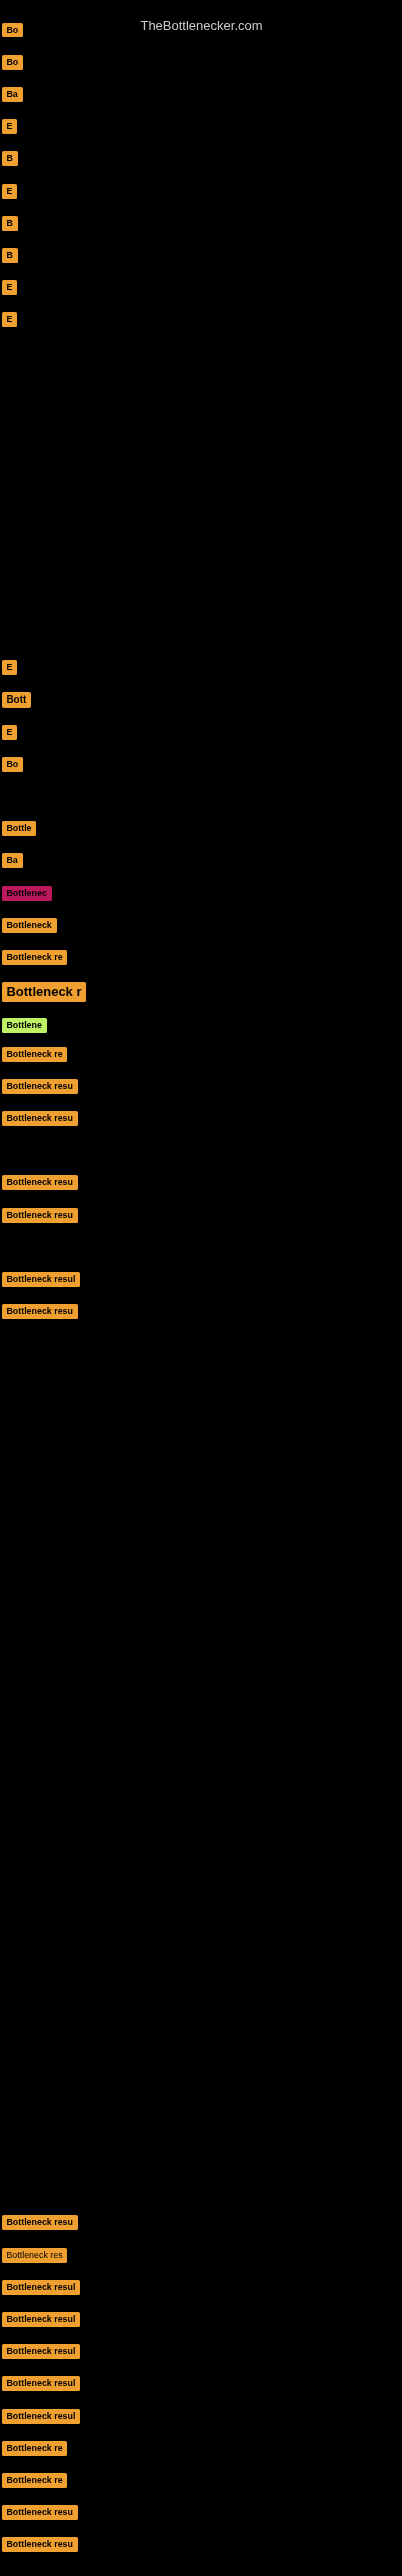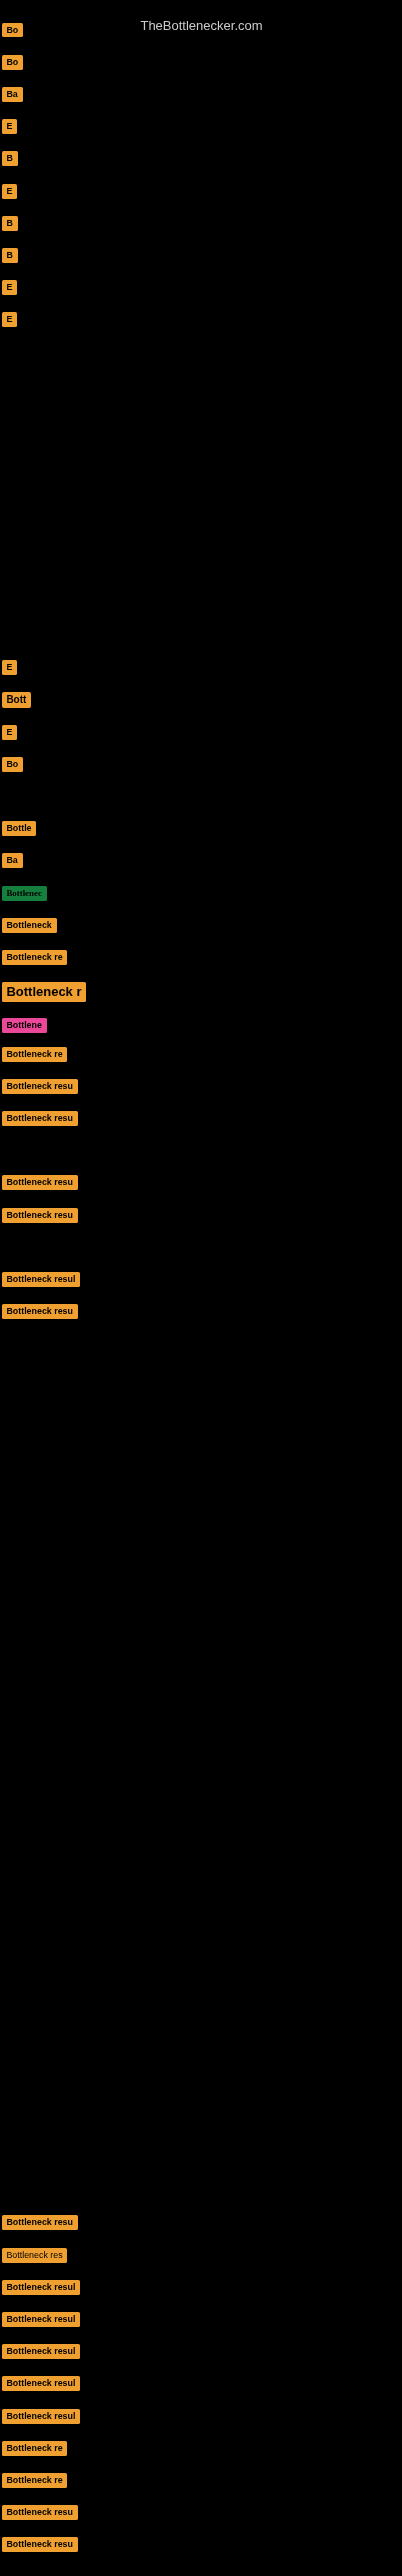--- a/index.html
+++ b/index.html
@@ -35,25 +35,25 @@
     <div style="position: absolute; top: 216px; left: 1.6px; display: inline-block; background-color: rgb(240, 160, 48); color: rgb(0, 0, 0); font-size: 8.9px; font-weight: bold; padding: 2.4px 4.8px; border-radius: 1.6px; max-width: 97px; overflow: hidden; text-overflow: ellipsis; white-space: nowrap;">B</div>
     <div style="position: absolute; top: 248px; left: 1.6px; display: inline-block; background-color: rgb(240, 160, 48); color: rgb(0, 0, 0); font-size: 8.9px; font-weight: bold; padding: 2.4px 4.8px; border-radius: 1.6px; max-width: 97px; overflow: hidden; text-overflow: ellipsis; white-space: nowrap;">B</div>
     <div style="position: absolute; top: 280px; left: 1.6px; display: inline-block; background-color: rgb(240, 160, 48); color: rgb(0, 0, 0); font-size: 8.9px; font-weight: bold; padding: 2.4px 4.8px; border-radius: 1.6px; max-width: 97px; overflow: hidden; text-overflow: ellipsis; white-space: nowrap;">E</div>
     <div style="position: absolute; top: 312px; left: 1.6px; display: inline-block; background-color: rgb(240, 160, 48); color: rgb(0, 0, 0); font-size: 8.9px; font-weight: bold; padding: 2.4px 4.8px; border-radius: 1.6px; max-width: 97px; overflow: hidden; text-overflow: ellipsis; white-space: nowrap;">E</div>
     <div style="position: absolute; top: 660px; left: 1.6px; display: inline-block; background-color: rgb(240, 160, 48); color: rgb(0, 0, 0); font-size: 8.9px; font-weight: bold; padding: 2.4px 4.8px; border-radius: 1.6px; max-width: 97px; overflow: hidden; text-overflow: ellipsis; white-space: nowrap;">E</div>
     <div style="position: absolute; top: 692px; left: 1.6px; display: inline-block; background-color: rgb(240, 160, 48); color: rgb(0, 0, 0); font-size: 10px; font-weight: bold; padding: 2.4px 4.8px; border-radius: 2px; max-width: 97px; overflow: hidden; text-overflow: ellipsis; white-space: nowrap;">Bott</div>
     <div style="position: absolute; top: 725px; left: 1.6px; display: inline-block; background-color: rgb(240, 160, 48); color: rgb(0, 0, 0); font-size: 8.9px; font-weight: bold; padding: 2.4px 4.8px; border-radius: 1.6px; max-width: 97px; overflow: hidden; text-overflow: ellipsis; white-space: nowrap;">E</div>
     <div style="position: absolute; top: 757px; left: 1.6px; display: inline-block; background-color: rgb(240, 160, 48); color: rgb(0, 0, 0); font-size: 8.9px; font-weight: bold; padding: 2.4px 4.8px; border-radius: 1.6px; max-width: 97px; overflow: hidden; text-overflow: ellipsis; white-space: nowrap;">Bo</div>
     <div style="position: absolute; top: 821px; left: 1.6px; display: inline-block; background-color: rgb(240, 160, 48); color: rgb(0, 0, 0); font-size: 8.9px; font-weight: bold; padding: 2.4px 4.8px; border-radius: 1.6px; max-width: 97px; overflow: hidden; text-overflow: ellipsis; white-space: nowrap;">Bottle</div>
     <div style="position: absolute; top: 853px; left: 1.6px; display: inline-block; background-color: rgb(240, 160, 48); color: rgb(0, 0, 0); font-size: 8.9px; font-weight: bold; padding: 2.4px 4.8px; border-radius: 1.6px; max-width: 97px; overflow: hidden; text-overflow: ellipsis; white-space: nowrap;">Ba</div>
-    <div style="position: absolute; top: 886px; left: 1.6px; display: inline-block; background-color: #15803d; color: rgb(0, 0, 0); font-size: 8.9px; font-weight: bold; padding: 2.4px 4.8px; border-radius: 1.6px; max-width: 97px; overflow: hidden; text-overflow: ellipsis; white-space: nowrap; font-family: Liberation Serif, serif;">Bottlenec</div>
+    <div style="position: absolute; top: 886px; left: 1.6px; display: inline-block; background-color: #be185d; color: rgb(0, 0, 0); font-size: 8.9px; font-weight: bold; padding: 2.4px 4.8px; border-radius: 1.6px; max-width: 97px; overflow: hidden; text-overflow: ellipsis; white-space: nowrap;">Bottlenec</div>
     <div style="position: absolute; top: 918px; left: 1.6px; display: inline-block; background-color: rgb(240, 160, 48); color: rgb(0, 0, 0); font-size: 8.9px; font-weight: bold; padding: 2.4px 4.8px; border-radius: 1.6px; max-width: 97px; overflow: hidden; text-overflow: ellipsis; white-space: nowrap;">Bottleneck</div>
     <div style="position: absolute; top: 950px; left: 1.6px; display: inline-block; background-color: rgb(240, 160, 48); color: rgb(0, 0, 0); font-size: 8.9px; font-weight: bold; padding: 2.4px 4.8px; border-radius: 1.6px; max-width: 97px; overflow: hidden; text-overflow: ellipsis; white-space: nowrap;">Bottleneck re</div>
     <div style="position: absolute; top: 982px; left: 1.6px; display: inline-block; background-color: rgb(240, 160, 48); color: rgb(0, 0, 0); font-size: 13px; font-weight: bold; padding: 2.4px 4.8px; border-radius: 1.6px; max-width: 97px; overflow: hidden; text-overflow: ellipsis; white-space: nowrap;">Bottleneck r</div>
-    <div style="position: absolute; top: 1018px; left: 1.6px; display: inline-block; background-color: #ec4899; color: rgb(0, 0, 0); font-size: 8.9px; font-weight: bold; padding: 2.4px 4.8px; border-radius: 1.6px; max-width: 97px; overflow: hidden; text-overflow: ellipsis; white-space: nowrap;">Bottlene</div>
+    <div style="position: absolute; top: 1018px; left: 1.6px; display: inline-block; background-color: #bef264; color: rgb(0, 0, 0); font-size: 8.9px; font-weight: bold; padding: 2.4px 4.8px; border-radius: 1.6px; max-width: 97px; overflow: hidden; text-overflow: ellipsis; white-space: nowrap;">Bottlene</div>
     <div style="position: absolute; top: 1047px; left: 1.6px; display: inline-block; background-color: rgb(240, 160, 48); color: rgb(0, 0, 0); font-size: 8.9px; font-weight: bold; padding: 2.4px 4.8px; border-radius: 1.6px; max-width: 97px; overflow: hidden; text-overflow: ellipsis; white-space: nowrap;">Bottleneck re</div>
     <div style="position: absolute; top: 1079px; left: 1.6px; display: inline-block; background-color: rgb(240, 160, 48); color: rgb(0, 0, 0); font-size: 8.9px; font-weight: bold; padding: 2.4px 4.8px; border-radius: 1.6px; max-width: 97px; overflow: hidden; text-overflow: ellipsis; white-space: nowrap;">Bottleneck resu</div>
     <div style="position: absolute; top: 1111px; left: 1.6px; display: inline-block; background-color: rgb(240, 160, 48); color: rgb(0, 0, 0); font-size: 8.9px; font-weight: bold; padding: 2.4px 4.8px; border-radius: 1.6px; max-width: 97px; overflow: hidden; text-overflow: ellipsis; white-space: nowrap;">Bottleneck resu</div>
     <div style="position: absolute; top: 1175px; left: 1.6px; display: inline-block; background-color: rgb(240, 160, 48); color: rgb(0, 0, 0); font-size: 8.9px; font-weight: bold; padding: 2.4px 4.8px; border-radius: 1.6px; max-width: 97px; overflow: hidden; text-overflow: ellipsis; white-space: nowrap;">Bottleneck resu</div>
     <div style="position: absolute; top: 1208px; left: 1.6px; display: inline-block; background-color: rgb(240, 160, 48); color: rgb(0, 0, 0); font-size: 8.9px; font-weight: bold; padding: 2.4px 4.8px; border-radius: 1.6px; max-width: 97px; overflow: hidden; text-overflow: ellipsis; white-space: nowrap;">Bottleneck resu</div>
     <div style="position: absolute; top: 1272px; left: 1.6px; display: inline-block; background-color: rgb(240, 160, 48); color: rgb(0, 0, 0); font-size: 8.9px; font-weight: bold; padding: 2.4px 4.8px; border-radius: 1.6px; max-width: 97px; overflow: hidden; text-overflow: ellipsis; white-space: nowrap;">Bottleneck resul</div>
     <div style="position: absolute; top: 1304px; left: 1.6px; display: inline-block; background-color: rgb(240, 160, 48); color: rgb(0, 0, 0); font-size: 8.9px; font-weight: bold; padding: 2.4px 4.8px; border-radius: 1.6px; max-width: 97px; overflow: hidden; text-overflow: ellipsis; white-space: nowrap;">Bottleneck resu</div>
     <div style="position: absolute; top: 2215px; left: 1.6px; display: inline-block; background-color: rgb(240, 160, 48); color: rgb(0, 0, 0); font-size: 8.9px; font-weight: bold; padding: 2.4px 4.8px; border-radius: 1.6px; max-width: 97px; overflow: hidden; text-overflow: ellipsis; white-space: nowrap;">Bottleneck resu</div>
     <div style="position: absolute; top: 2248px; left: 1.6px; display: inline-block; background-color: rgb(240, 160, 48); color: rgb(0, 0, 0); font-size: 8.9px; font-weight: normal; padding: 2.4px 4.8px; border-radius: 1.6px; max-width: 97px; overflow: hidden; text-overflow: ellipsis; white-space: nowrap;">Bottleneck res</div>
     <div style="position: absolute; top: 2280px; left: 1.6px; display: inline-block; background-color: rgb(240, 160, 48); color: rgb(0, 0, 0); font-size: 8.9px; font-weight: bold; padding: 2.4px 4.8px; border-radius: 1.6px; max-width: 97px; overflow: hidden; text-overflow: ellipsis; white-space: nowrap;">Bottleneck resul</div>

